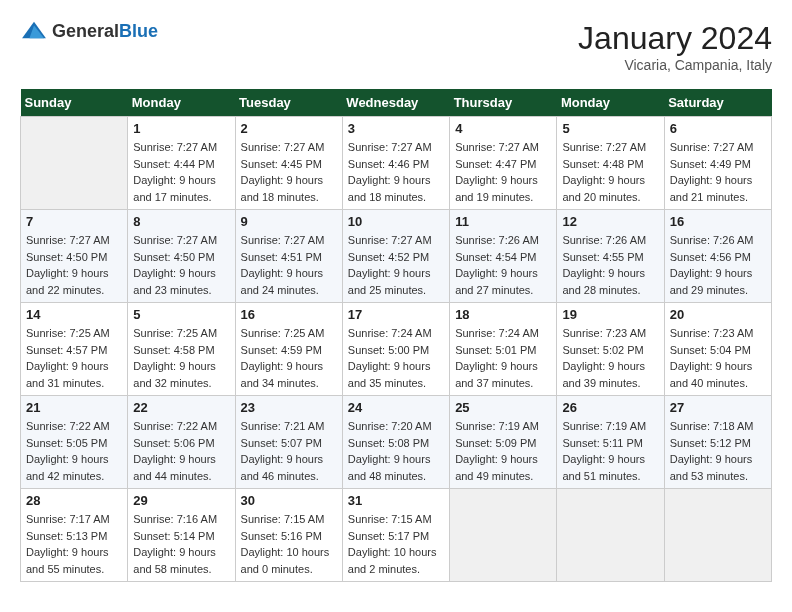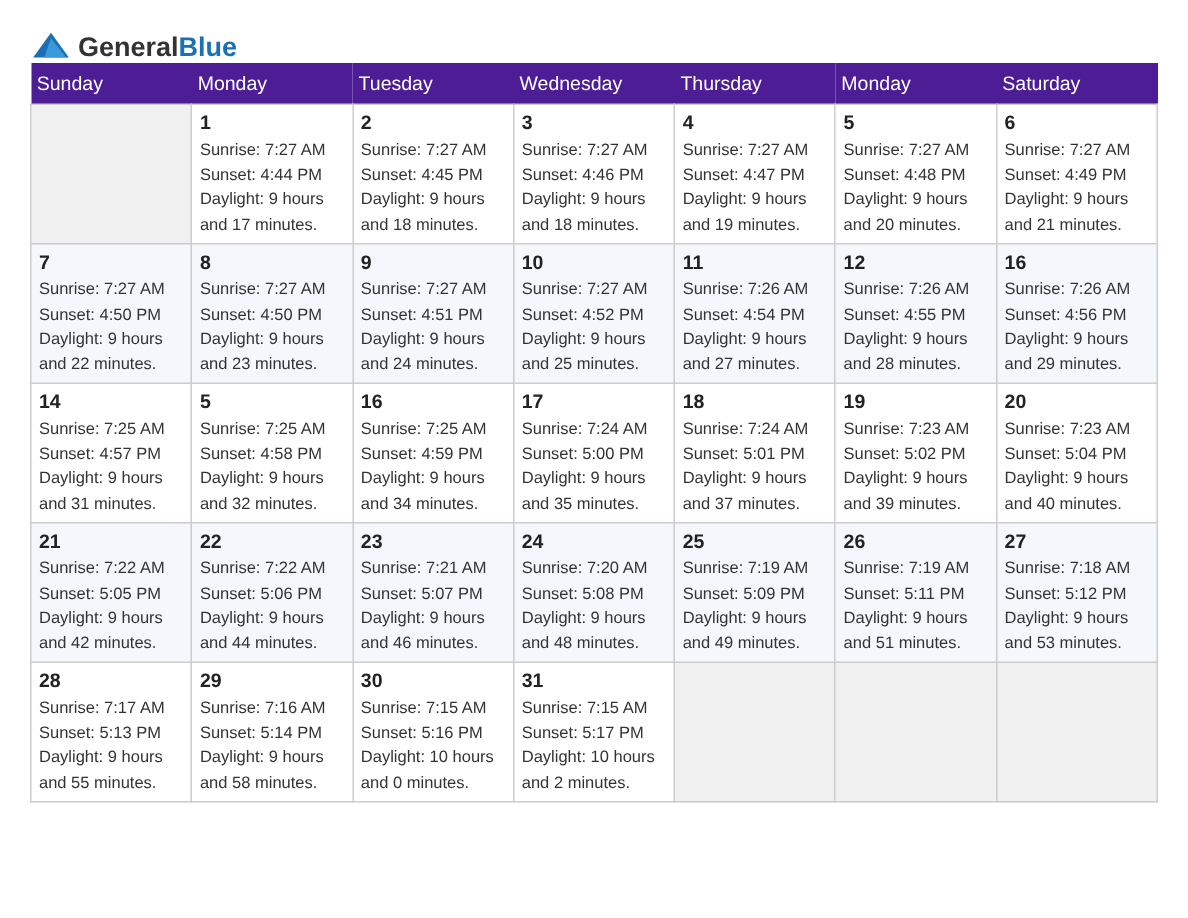--- a/index.html
+++ b/index.html
@@ -7,20 +7,21 @@
       font-family: Arial, sans-serif;
       background: #fff;
       width: 792px;
       min-height: 612px;
       padding: 20px;
     }
     .header {
       display: flex;
       justify-content: space-between;
       align-items: flex-start;
+      margin-bottom: 16px;
     }
     .logo {
       display: flex;
       align-items: center;
       gap: 4px;
     }
     .logo-icon {
       width: 28px;
       height: 22px;
     }
@@ -35,26 +36,26 @@
     .location {
       font-size: 14px;
       color: #555;
     }
     table {
       width: 100%;
       border-collapse: collapse;
       font-size: 11px;
     }
     thead th {
-      background-color: #4c1d95;
+      background-color: #14532d;
       color: white;
       padding: 6px 4px;
       text-align: left;
       font-size: 13px;
-      font-weight: normal;
+      font-weight: bold;
     }
     tbody td {
       border: 1px solid #ccc;
       vertical-align: top;
       padding: 4px 5px;
       min-height: 80px;
       width: 14.28%;
     }
     .day-number {
       font-size: 13px;
@@ -85,20 +86,24 @@
 
 <div class="header">
   <div class="logo">
     <svg class="logo-icon" viewBox="0 0 30 24" xmlns="http://www.w3.org/2000/svg">
       <polygon points="15,2 28,20 2,20" fill="#1a6fb5"></polygon>
       <polygon points="15,6 26,20 10,20" fill="#3a9ad9"></polygon>
     </svg>
     <div>
       <span style="font-size:18px;font-weight:bold;color:#333;">General</span><span style="font-size:18px;font-weight:bold;color:#1a6fb5;">Blue</span>
     </div>
+  </div>
+  <div class="title-block">
+    <div class="month-year">January 2024</div>
+    <div class="location">Vicaria, Campania, Italy</div>
   </div>
 </div>
 
 <table>
   <thead>
     <tr>
       <th>Sunday</th>
       <th>Monday</th>
       <th>Tuesday</th>
       <th>Wednesday</th>

